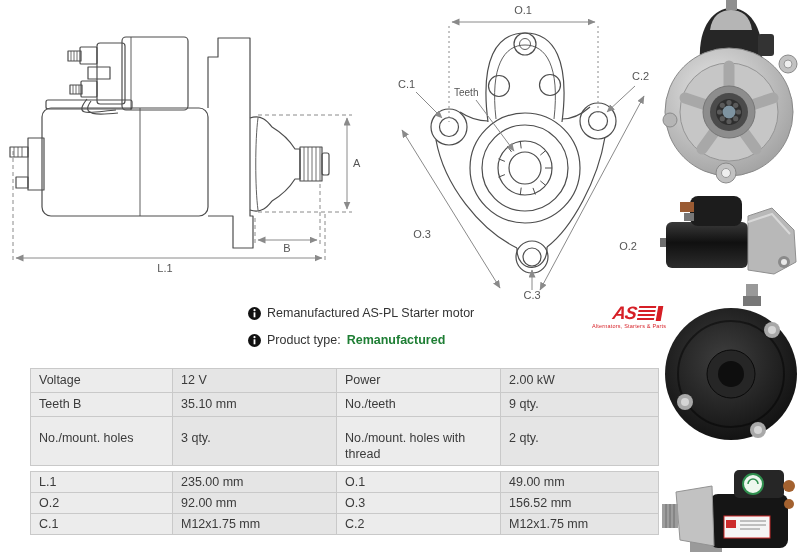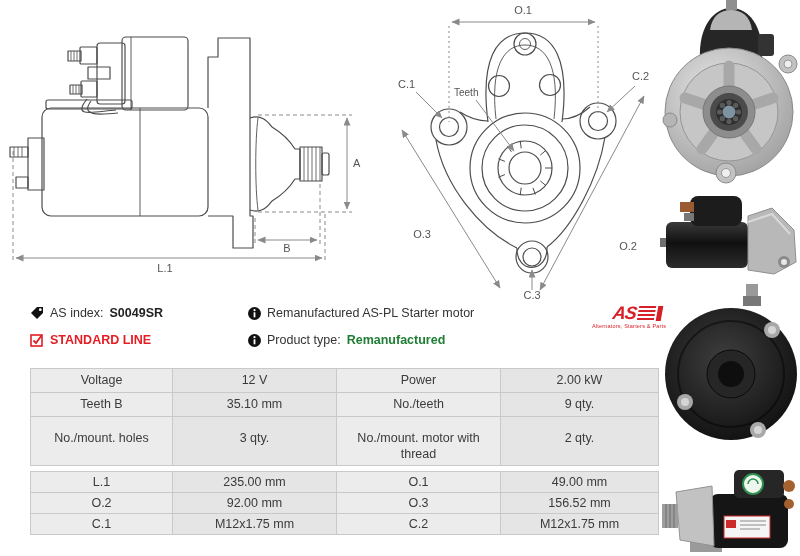--- a/index.html
+++ b/index.html
@@ -35,21 +35,21 @@
   .as-logo { width:70px; margin:2px 0 0 auto; }
   .as-logo-top { display:flex; align-items:flex-end; justify-content:flex-end; transform:skewX(-10deg); }
   .as-logo-as { font-style:italic; font-weight:bold; font-size:18px; line-height:15px; color:#d61f26; letter-spacing:-1px; }
   .as-logo-stripes { display:flex; flex-direction:column; gap:1.5px; margin:0 0 1px 2px; }
   .as-logo-stripes i { display:block; width:17px; height:2.4px; background:#d61f26; }
   .as-logo-bar { width:5px; height:15px; background:#d61f26; margin-left:2px; }
   .as-logo-tagline { font-size:5.5px; color:#d61f26; white-space:nowrap; text-align:right; margin-top:2px; letter-spacing:.2px; }
 
   
   .spec-table { position:absolute; left:30px; top:368px; width:628px; border-collapse:collapse; table-layout:fixed; }
-  .spec-table td { border:1px solid #c9c9c9; font-size:12.5px; line-height:1.3; padding:2px 8px; text-align:center; vertical-align:middle; color:#3b3b3b; overflow:hidden; }
+  .spec-table td { border:1px solid #c9c9c9; font-size:12.5px; line-height:1.3; padding:2px 8px; text-align:left; vertical-align:middle; color:#3b3b3b; overflow:hidden; }
   .spec-table td.lbl { background:#ececec; }
   .spec-table td.val { background:#e5e5e5; }
   .spec-table tr.g1 td { height:24px; }
   .spec-table tr.g2 td { height:21px; }
   .spec-table tr.row-tall td { vertical-align:top; padding-top:13px; height:37px; }
   .spec-table tr.spacer td { border:none; background:#fff; height:6px; padding:0; }
 </style>
 </head>
 <body>
 
@@ -277,37 +277,20 @@
       <rect x="64" y="58" width="46" height="22" fill="#f5f5f5" stroke="#cc2b2b"></rect>
       <rect x="66" y="62" width="10" height="8" fill="#cc2b2b"></rect>
       <path d="M80,63 h26 M80,67 h26 M80,71 h20" stroke="#8a8a8a" stroke-width="1"></path>
       <circle cx="129" cy="28" r="6" fill="#a3612f"></circle>
       <circle cx="129" cy="46" r="5" fill="#a3612f"></circle>
     </svg>
   </div>
 
   <div class="info-bar">
 
-    <div class="info-col info-col-1">
-      <div class="info-line">
-        <svg class="icon" width="14" height="14" viewBox="0 0 14 14">
-          <path d="M1,7 L7,1 H13 V7 L7,13 Z" fill="#111"></path>
-            <circle cx="10.3" cy="3.7" r="1.4" fill="#fff"></circle>
-        </svg>
-        <span>AS index:</span>
-        <b>S0049SR</b>
-      </div>
-      <div class="info-line standard-line">
-        <svg class="icon" width="14" height="14" viewBox="0 0 14 14">
-          <rect x="1" y="2" width="11" height="11" fill="none" stroke="#e31e24" stroke-width="1.6"></rect>
-          <path d="M3.5,7.5 L6,10 L11.5,2.5" fill="none" stroke="#e31e24" stroke-width="1.8"></path>
-        </svg>
-        <b>STANDARD LINE</b>
-      </div>
-    </div>
 
     <div class="info-col info-col-2">
       <div class="info-line">
         <svg class="icon" width="13" height="13" viewBox="0 0 13 13">
           <circle cx="6.5" cy="6.5" r="6.5" fill="#111"></circle>
           <rect x="5.6" y="5.3" width="1.8" height="5" fill="#fff"></rect>
             <circle cx="6.5" cy="3.2" r="1.1" fill="#fff"></circle>
         </svg>
         <span>Remanufactured AS-PL Starter motor</span>
       </div>
@@ -355,21 +338,21 @@
       </tr>
       <tr class="g1">
         <td class="lbl">Teeth B</td>
         <td class="val">35.10 mm</td>
         <td class="lbl">No./teeth</td>
         <td class="val">9 qty.</td>
       </tr>
       <tr class="row-tall">
         <td class="lbl">No./mount. holes</td>
         <td class="val">3 qty.</td>
-        <td class="lbl">No./mount. motor with thread</td>
+        <td class="lbl">No./mount. holes with thread</td>
         <td class="val">2 qty.</td>
       </tr>
       <tr class="spacer">
           <td colspan="4"></td>
         </tr>
       <tr class="g2">
         <td class="lbl">L.1</td>
         <td class="val">235.00 mm</td>
         <td class="lbl">O.1</td>
         <td class="val">49.00 mm</td>

